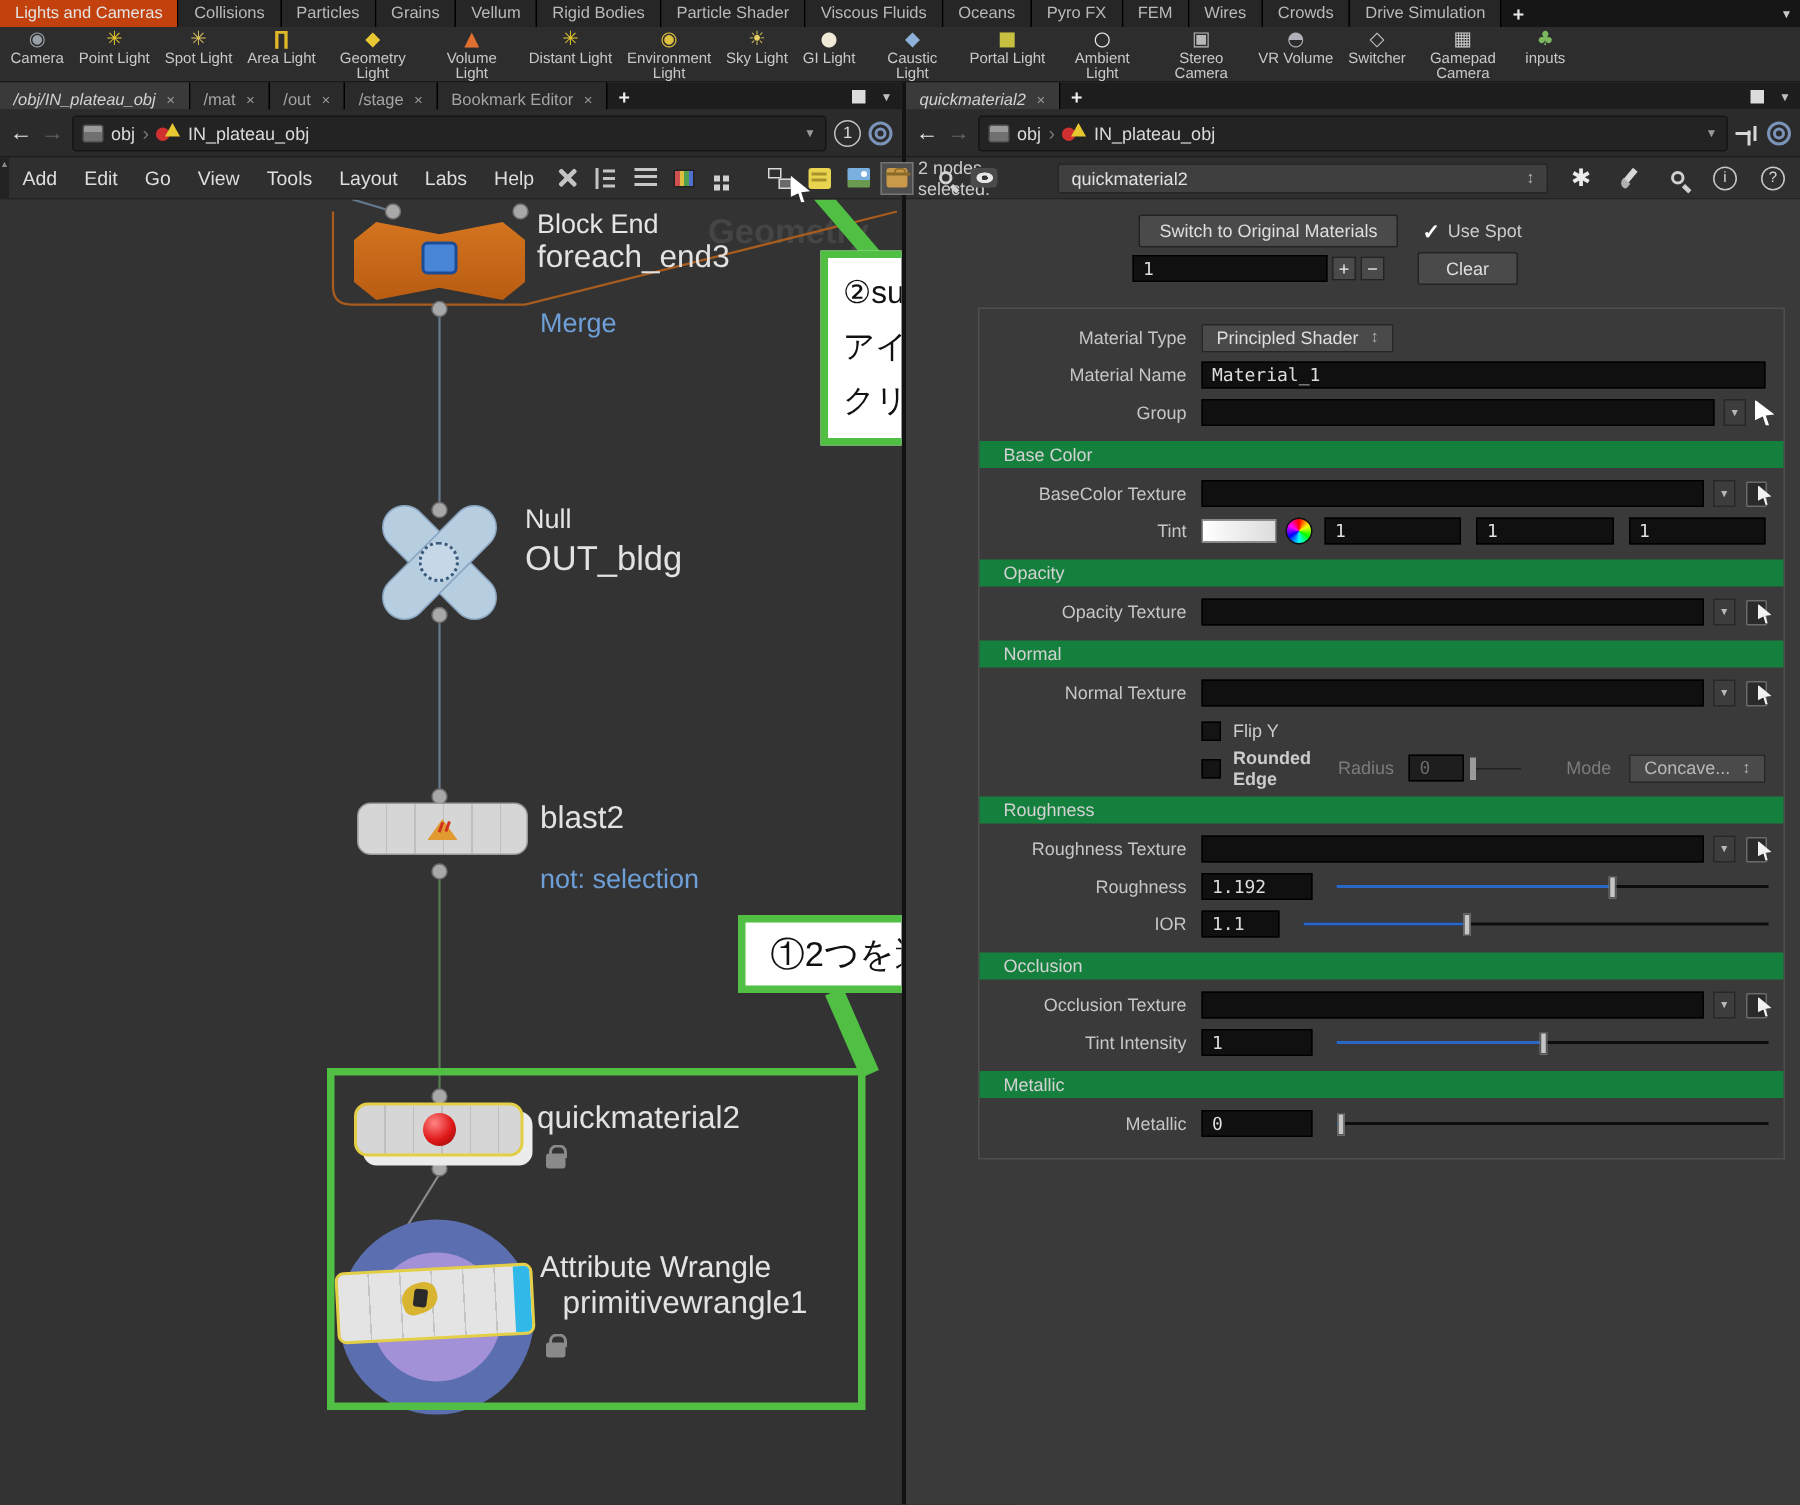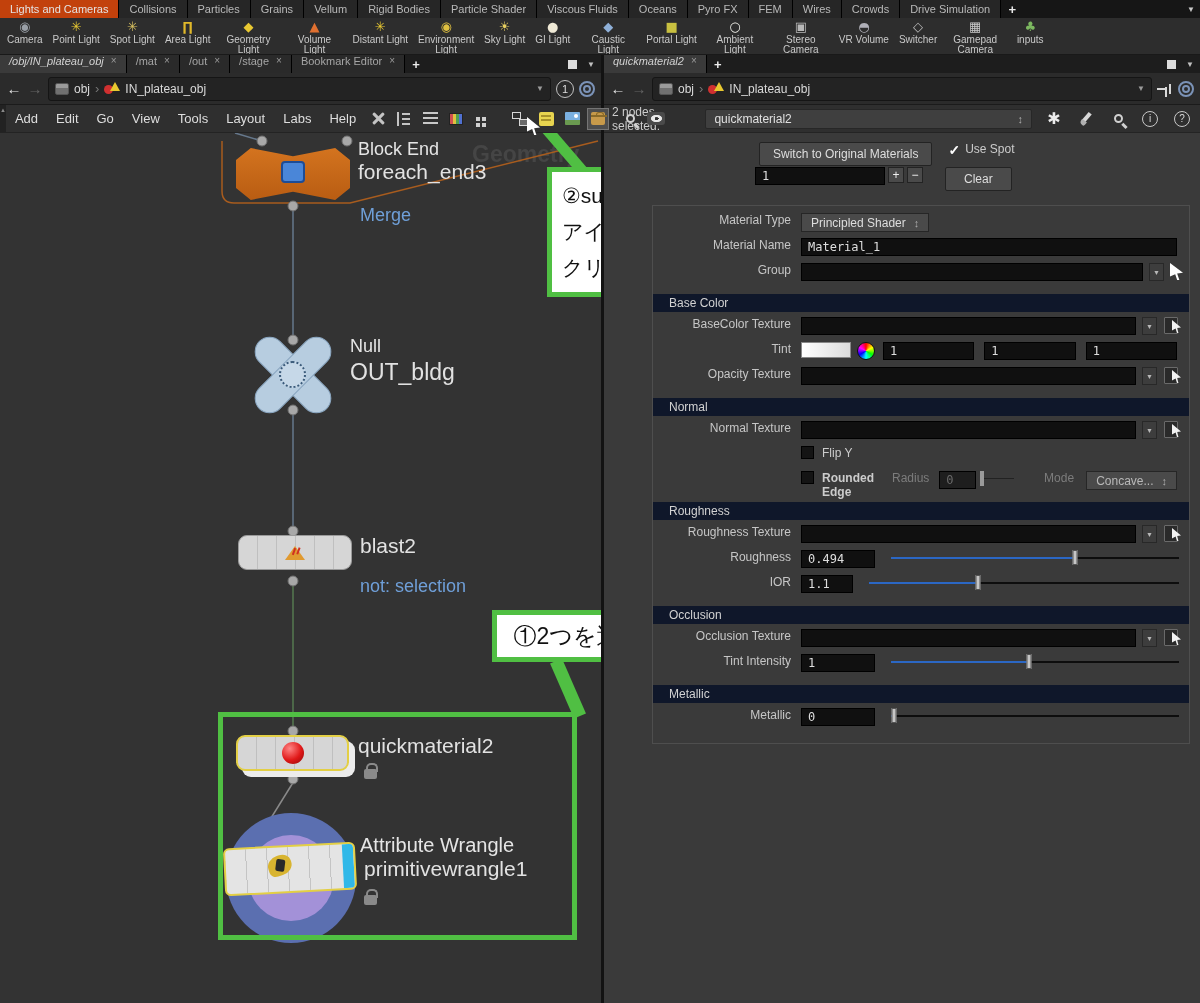--- a/index.html
+++ b/index.html
@@ -24,21 +24,21 @@
 .t-ambient::before{content:"○";color:#f0f0ea}.t-stereo::before{content:"▣";color:#b8b8b8}
 .t-vr::before{content:"◓";color:#b0b0b8}.t-switch::before{content:"◇";color:#c0c0c0}
 .t-gamepad::before{content:"▦";color:#c8c8c8}.t-inputs::before{content:"♣";color:#7cb860}
 
 .main{display:flex;height:948px}
 .left-pane{width:601px;display:flex;flex-direction:column;background:#333;position:relative}
 .divider{width:3px;background:#121212}
 .right-pane{width:596px;display:flex;flex-direction:column;background:#3a3a3a}
 
 .pane-tabbar{height:18px;background:#1d1d1d;display:flex;align-items:stretch;font-size:11px}
-.ptab{display:flex;align-items:flex-start;gap:7px;padding:0 9px;background:#3a3a3a;border-right:1px solid #000;color:#d2d2d2}
+.ptab{display:flex;align-items:flex-end;gap:7px;padding:0 9px;background:#3a3a3a;border-right:1px solid #000;color:#d2d2d2}
 .ptab.inactive{background:#2a2a2a;color:#a5a5a5}
 .ptab .tname.it{font-style:italic}
 .ptab .x{color:#9a9a9a;font-size:10px}
 .ptab-plus{width:22px;display:flex;align-items:center;justify-content:center;color:#eee;font-weight:bold;font-size:13px}
 .ptb-fill{flex:1}
 .wsq{width:9px;height:9px;background:#dcdcdc;margin:auto 4px}
 .ptb-caret{color:#c0c0c0;font-size:8px;display:flex;align-items:center;padding:0 6px}
 
 .pathbar{height:32px;background:#2b2b2b;border-bottom:1px solid #1b1b1b;display:flex;align-items:center;gap:5px;padding:0 6px}
 .nav{font-size:15px;font-weight:bold;color:#e6e6e6;width:16px;text-align:center}
@@ -124,28 +124,28 @@
 .selrow{height:28px;background:#2f2f2f;border-bottom:1px solid #242424;display:flex;align-items:center;padding:0 8px;font-size:12px;gap:8px}
 .sel-dd{width:358px;height:20px;background:#3f3f3f;border:1px solid #272727;border-radius:2px;display:flex;align-items:center;padding:0 8px;color:#e0e0e0}
 .sel-dd .spin{margin-left:auto;color:#aaa;font-size:11px}
 .ri{height:22px;min-width:20px;display:flex;align-items:center;justify-content:center;margin-left:4px}
 .ri-gear{color:#ececec;font-size:16px;font-family:"DejaVu Sans",sans-serif}
 .ri-brush{width:14px;height:14px;position:relative}
 .ri-brush::before{content:"";position:absolute;left:6px;top:0;width:4px;height:10px;background:#d8d8d8;transform:rotate(40deg)}
 .ri-brush::after{content:"";position:absolute;left:1px;top:8px;width:6px;height:5px;background:#b0b0b0;border-radius:0 0 2px 4px;transform:rotate(40deg)}
 .circ{width:16px;height:16px;border:1.5px solid #c8c8c8;border-radius:50%;display:flex;align-items:center;justify-content:center;font-size:10px;color:#d8d8d8}
 .params{flex:1;background:#3a3a3a;padding-top:9px;font-size:12px;overflow:hidden}
-.prow{display:flex;height:24px;margin-bottom:1px}
+.prow{display:flex;align-items:center;height:24px;margin-bottom:1px}
 .btn{background:#4a4a4a;border:1px solid #232323;border-radius:2px;color:#dedede;padding:3px 13px;font-size:12px}
 .checkmark{color:#fff;font-size:14px;font-weight:bold;margin:0 5px 0 16px}
 .tfield{background:#101010;border:1px solid #000;height:18px;color:#dedede;font-family:"DejaVu Sans Mono",monospace;font-size:12px;display:flex;align-items:center;padding:0 6px;overflow:hidden}
 .sqbtn{width:16px;height:16px;background:#4a4a4a;border:1px solid #232323;color:#eee;display:flex;align-items:center;justify-content:center;font-size:12px;margin-left:3px}
 .groupbox{margin:14px 10px 0 48px;border:1px solid #4e4e4e;padding:7px 0 10px 0;background:#3a3a3a}
 .plabel{width:148px;text-align:right;padding-right:10px;color:#c6c6c6;flex:none;white-space:nowrap}
-.sect{height:18px;background:#0f172a;display:flex;align-items:center;padding-left:16px;color:#d2d2d2;margin:7px 0 5px}
+.sect{height:18px;background:#15803d;display:flex;align-items:center;padding-left:16px;color:#d2d2d2;margin:7px 0 5px}
 .ddfield{flex:1;margin-right:6px}
 .ddbtn{width:15px;height:18px;background:#3d3d3d;border:1px solid #282828;color:#b8b8b8;display:flex;align-items:center;justify-content:center;font-size:7px;flex:none}
 .filepick{width:17px;height:17px;margin:0 8px 0 7px;position:relative;flex:none}
 .filepick::before{content:"";position:absolute;left:0;top:0;width:12px;height:15px;background:#2a2a2a;border:1px solid #6a6a6a;border-radius:1px}
 .filepick::after{content:"";position:absolute;right:0;top:3px;width:9px;height:13px;background:#f2f2f2;clip-path:polygon(0 0,100% 58%,55% 62%,72% 100%,55% 100%,40% 66%,0 80%)}
 .dd-sel{background:#4a4a4a;border:1px solid #262626;height:19px;display:flex;align-items:center;padding:0 9px;color:#dedede;gap:8px}
 .dd-sel .spin{color:#aaa;font-size:11px}
 .cb{width:13px;height:13px;background:#141414;border:1px solid #000;margin-right:8px;flex:none}
 .slider{position:relative;height:15px;flex:1;margin-right:10px;--pct:50%}
 .slider .trk{position:absolute;left:0;right:0;top:6.5px;height:2px;background:#0d0d0d}
@@ -401,21 +401,21 @@
         </div>
     <div class="lbl nname" style="left:358px;top:601px">quickmaterial2</div>
     <div class="lock" style="left:364px;top:636px"></div>
 
     <div class="node pw-outer" style="left:226px;top:680px"></div>
     <div class="node pw-inner" style="left:248px;top:702px"></div>
     <div class="node pw-body" style="left:224px;top:712px">
           <div class="pw-glyph"></div>
         </div>
     <div class="lbl type" style="left:360px;top:701px;font-size:20px">Attribute Wrangle</div>
-    <div class="lbl nname" style="left:364px;top:724px">primitivewrangle1</div>
+    <div class="lbl nname" style="left:375px;top:724px">primitivewrangle1</div>
     <div class="lock" style="left:364px;top:762px"></div>
 
     <svg class="ov high" width="601" height="870">
       <line x1="543" y1="-8" x2="586" y2="42" stroke="#50bf43" stroke-width="11"></line>
       <line x1="556" y1="528" x2="580" y2="583" stroke="#50bf43" stroke-width="13"></line>
     </svg>
 
     <div class="callout c2" style="left:547px;top:34px;width:193px">
       <div>②subnetwork</div>
       <div>アイコンを</div>
@@ -516,20 +516,21 @@
       </div>
       <div class="prow">
         <span class="plabel">Tint</span>
         <div class="swatch"></div>
         <div class="wheel"></div>
         <div class="tfield" style="flex:1;margin-right:10px">1</div>
         <div class="tfield" style="flex:1;margin-right:10px">1</div>
         <div class="tfield" style="flex:1;margin-right:12px">1</div>
       </div>
 
+      <div class="sect">Opacity</div>
       <div class="prow">
         <span class="plabel">Opacity Texture</span>
         <div class="tfield ddfield"></div>
         <div class="ddbtn">▼</div>
         <div class="filepick"></div>
       </div>
 
       <div class="sect">Normal</div>
       <div class="prow">
         <span class="plabel">Normal Texture</span>
@@ -558,21 +559,21 @@
 
       <div class="sect">Roughness</div>
       <div class="prow">
         <span class="plabel">Roughness Texture</span>
         <div class="tfield ddfield"></div>
         <div class="ddbtn">▼</div>
         <div class="filepick"></div>
       </div>
       <div class="prow">
         <span class="plabel">Roughness</span>
-        <div class="tfield" style="width:74px;margin-right:16px">0.494</div>
+        <div class="tfield" style="width:74px;margin-right:16px">1.192</div>
         <div class="slider" style="--pct: 64%;">
               <div class="trk"></div>
               <div class="fill"></div>
               <div class="hnd"></div>
             </div>
       </div>
       <div class="prow">
         <span class="plabel">IOR</span>
         <div class="tfield" style="width:52px;margin-right:16px">1.1</div>
         <div class="slider" style="--pct: 35%;">

